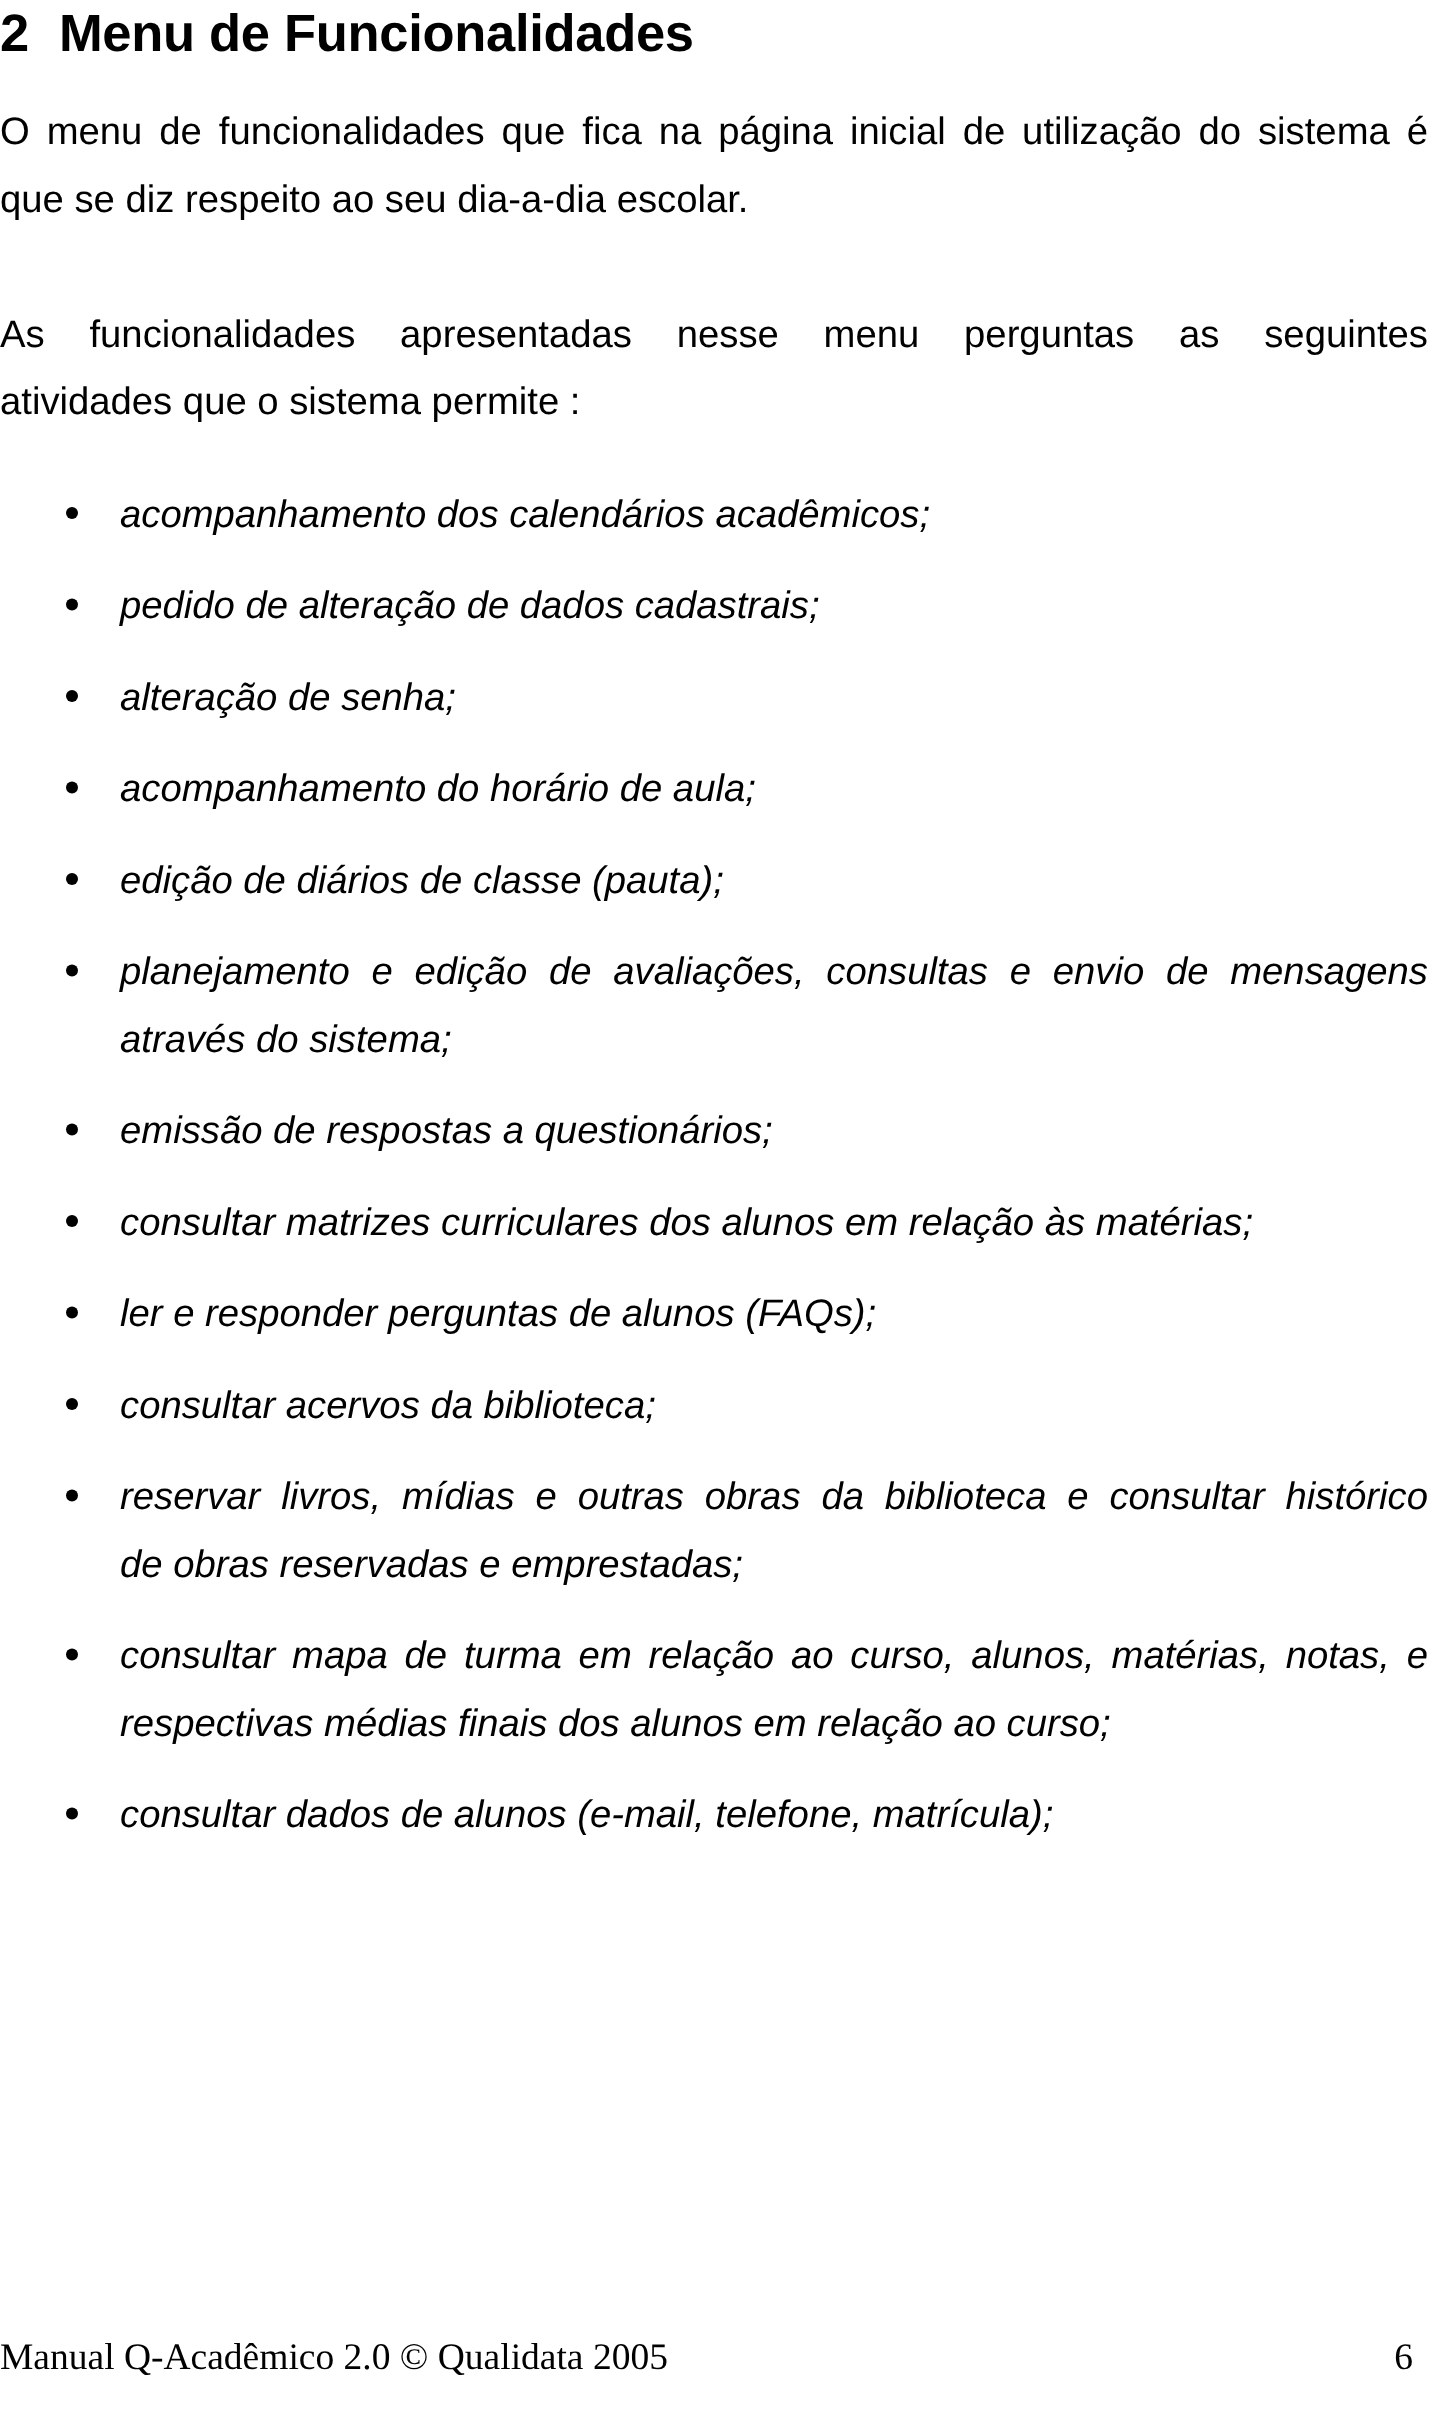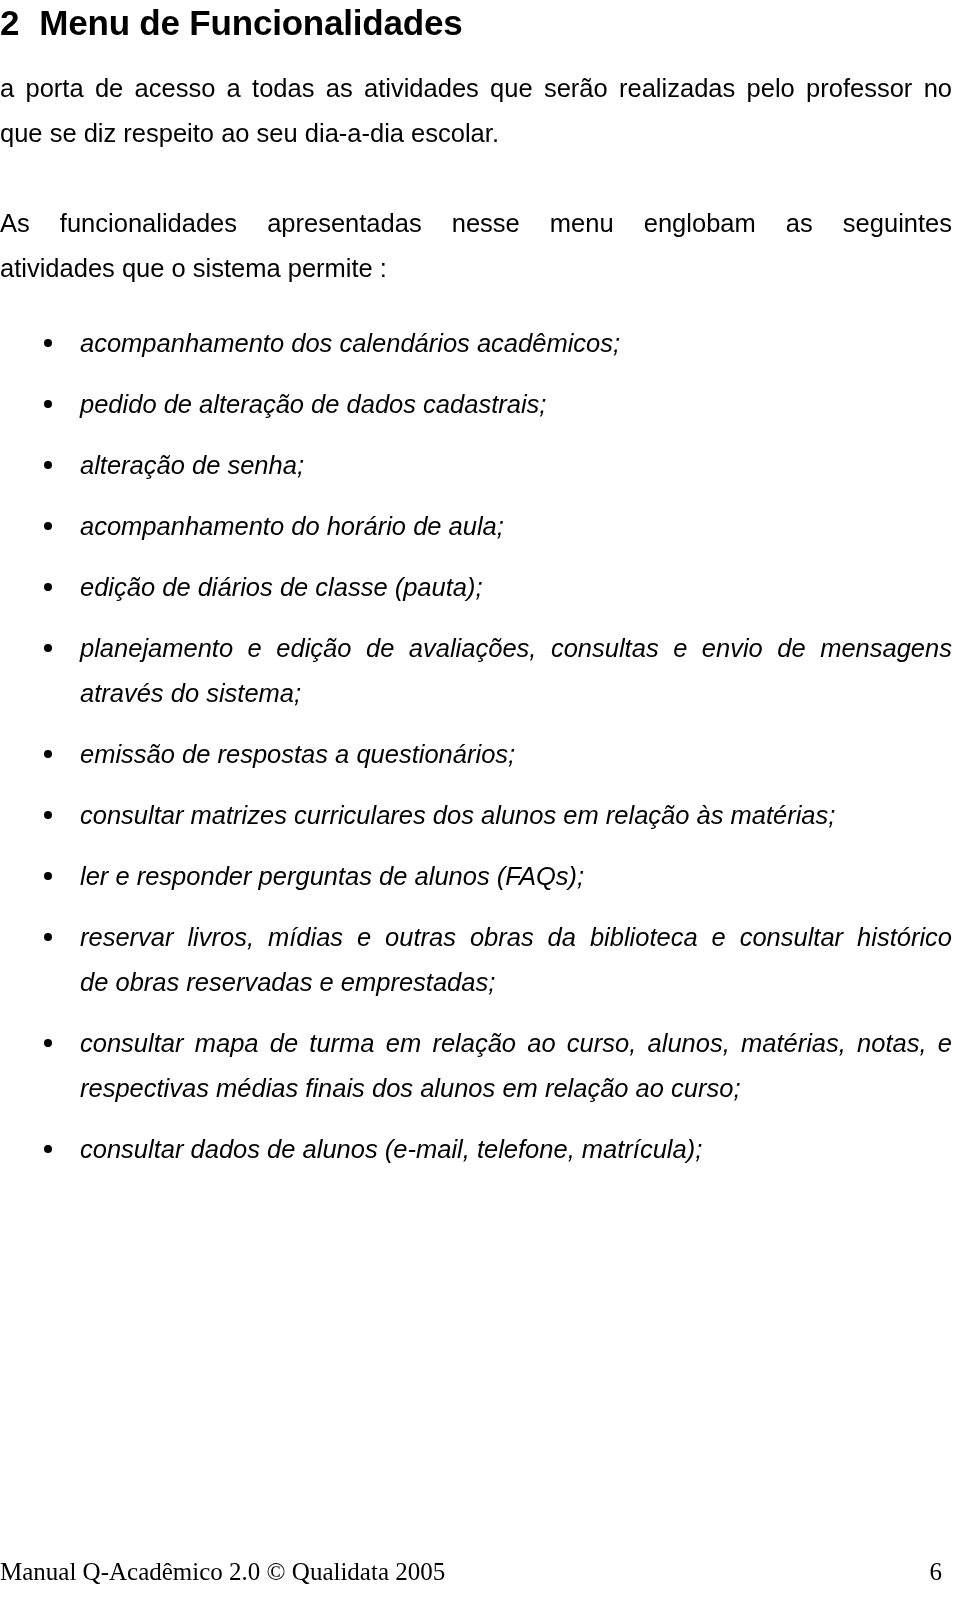--- a/index.html
+++ b/index.html
@@ -138,26 +138,26 @@
 </style>
 </head>
 <body>
 
 <div class="page">
   <div class="content">
 
     <h1 class="heading"><span class="num">2</span><span class="sep"></span><span class="ttl">Menu de Funcionalidades</span></h1>
 
     <p class="para first">
-      <span class="line">a porta de acesso a todas as atividades que serão realizadas pelo professor no</span>
+      <span class="line">O menu de funcionalidades que fica na página inicial de utilização do sistema é</span>
       <span class="line last">que se diz respeito ao seu dia-a-dia escolar.</span>
     </p>
 
     <p class="para second">
-      <span class="line">As funcionalidades apresentadas nesse menu englobam as seguintes</span>
+      <span class="line">As funcionalidades apresentadas nesse menu perguntas as seguintes</span>
       <span class="line last">atividades que o sistema permite :</span>
     </p>
 
     <ul class="bullets">
       <li>
         <span class="dot"></span>
         <span class="btext">
           <span class="line last">acompanhamento dos calendários acadêmicos;</span>
         </span>
       </li>
@@ -201,20 +201,26 @@
       <li>
         <span class="dot"></span>
         <span class="btext">
           <span class="line last">consultar matrizes curriculares dos alunos em relação às matérias;</span>
         </span>
       </li>
       <li>
         <span class="dot"></span>
         <span class="btext">
           <span class="line last">ler e responder perguntas de alunos (FAQs);</span>
+        </span>
+      </li>
+      <li>
+        <span class="dot"></span>
+        <span class="btext">
+          <span class="line last">consultar acervos da biblioteca;</span>
         </span>
       </li>
       <li>
         <span class="dot"></span>
         <span class="btext">
           <span class="line just">reservar livros, mídias e outras obras da biblioteca e consultar histórico</span>
           <span class="line last">de obras reservadas e emprestadas;</span>
         </span>
       </li>
       <li>

